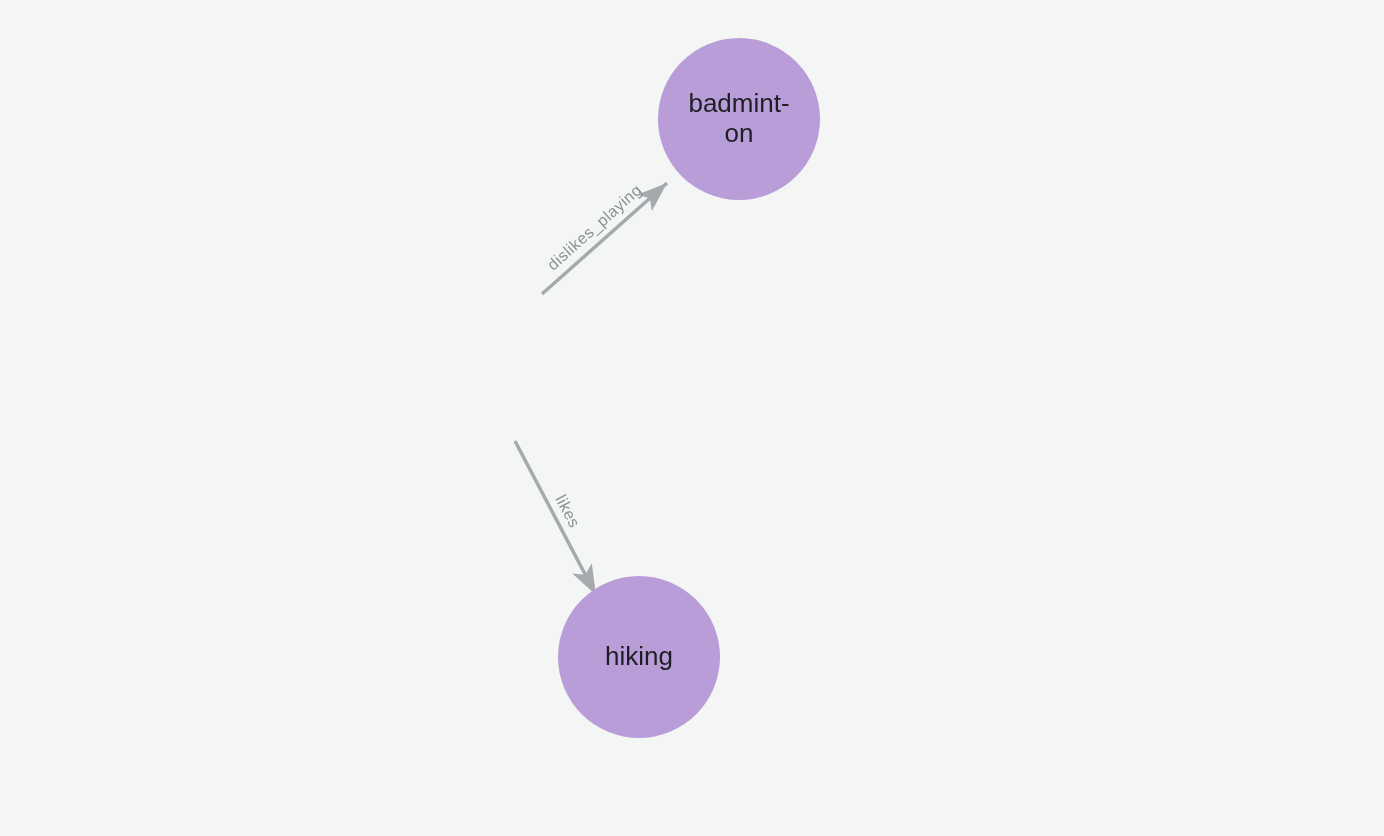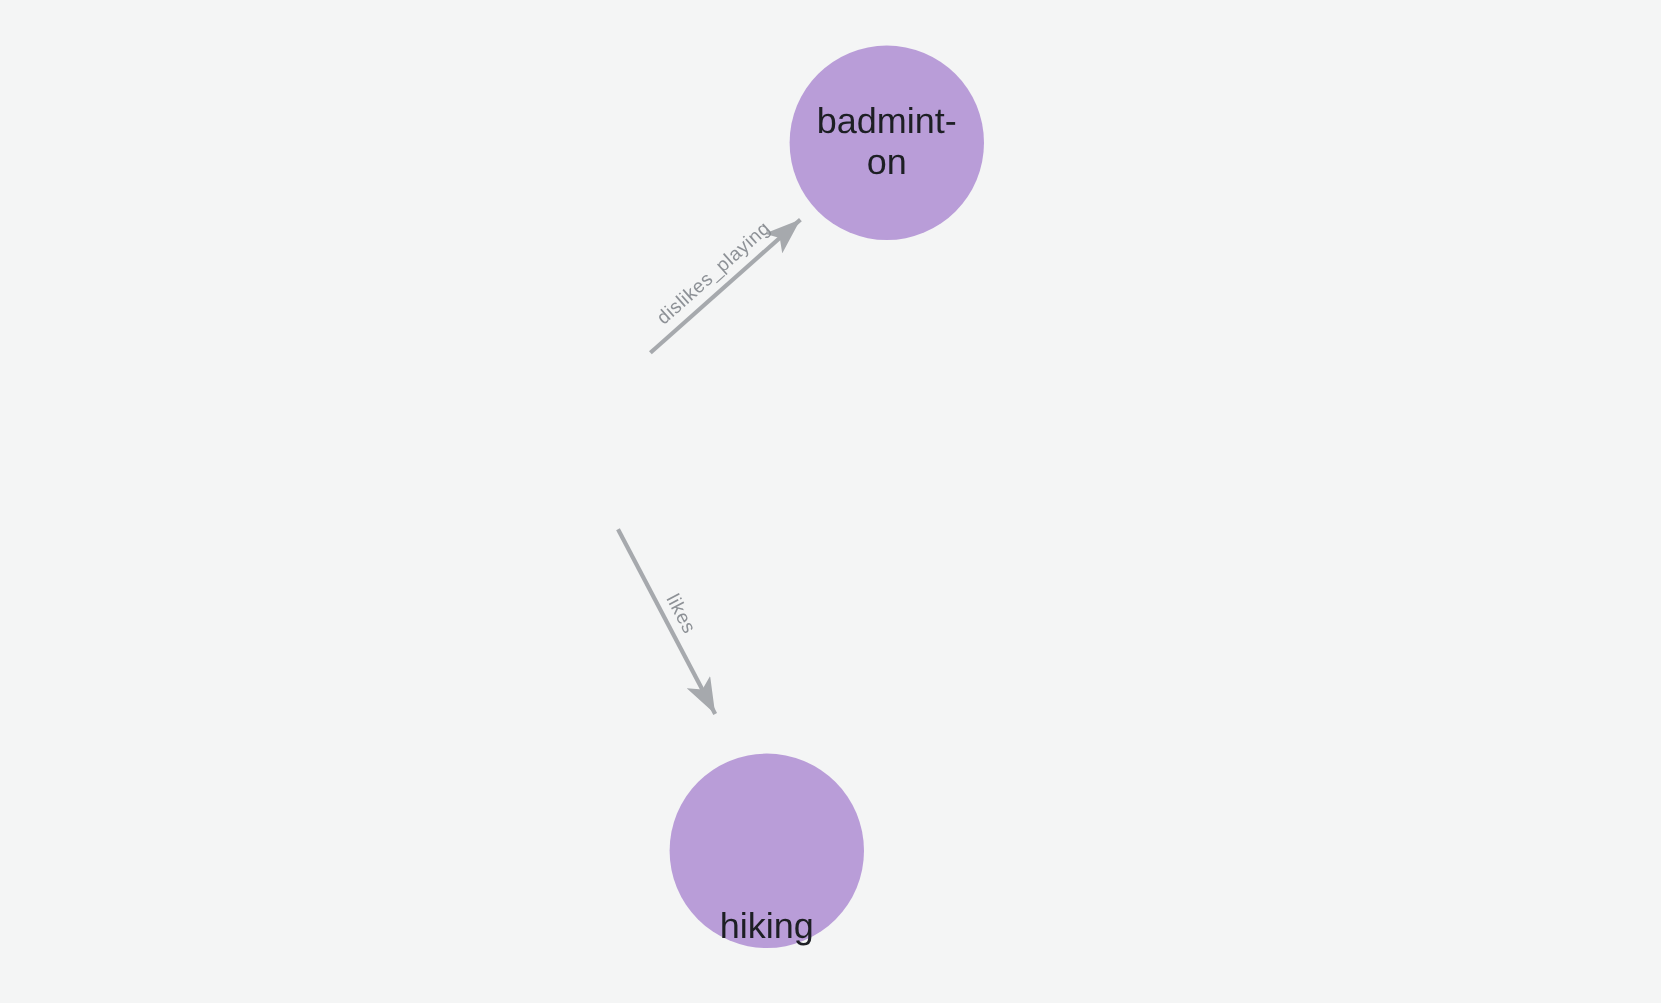--- a/index.html
+++ b/index.html
@@ -28,28 +28,28 @@
   .node {
     position: absolute;
     border-radius: 50%;
     display: flex;
     align-items: center;
     justify-content: center;
     cursor: pointer;
     user-select: none;
   }
   .node .node-label {
-    font-size: 30px;
+    font-size: 26px;
     line-height: 1.15;
     text-align: center;
     white-space: pre-line;
   }
   #node-alice123   { left: 390px; top: 276px; width: 162px; height: 162px; }
   #node-badminton  { left: 658px; top:  38px; width: 162px; height: 162px; }
-  #node-hiking     { left: 558px; top: 628px; width: 162px; height: 162px; align-items: flex-end; }
+  #node-hiking     { left: 558px; top: 576px; width: 162px; height: 162px; }
 </style>
 </head>
 <body>
 
 <div class="stage" id="stage" style="background: rgb(244, 245, 245);">
 
   <svg class="edge-layer" width="1384" height="836" viewBox="0 0 1384 836">
     <defs>
       <marker id="arrowhead" markerUnits="userSpaceOnUse" markerWidth="30" markerHeight="22" refX="30" refY="11" orient="auto">
         <path d="M30,11 L0,0 L7,11 L0,22 Z" fill="#a6a9ad"></path>

